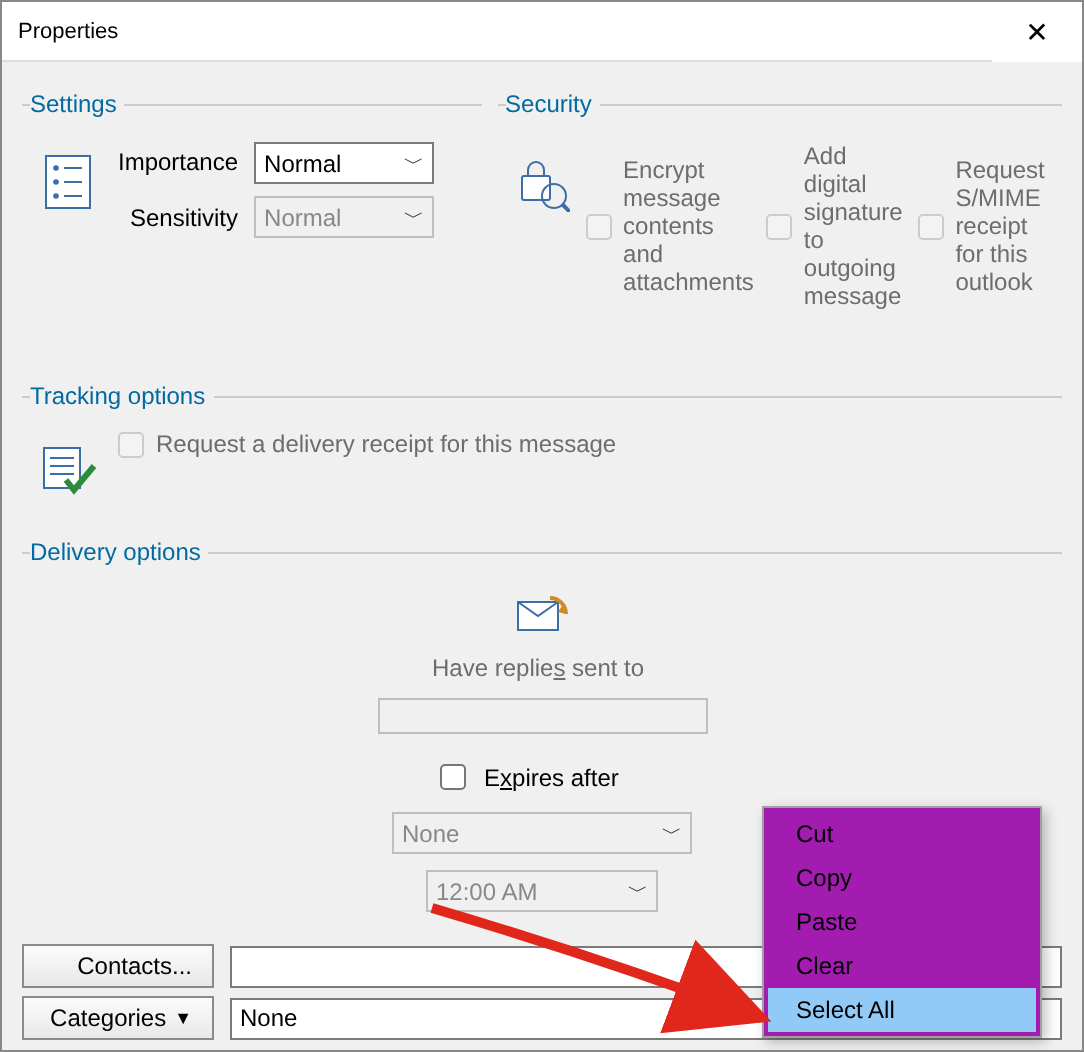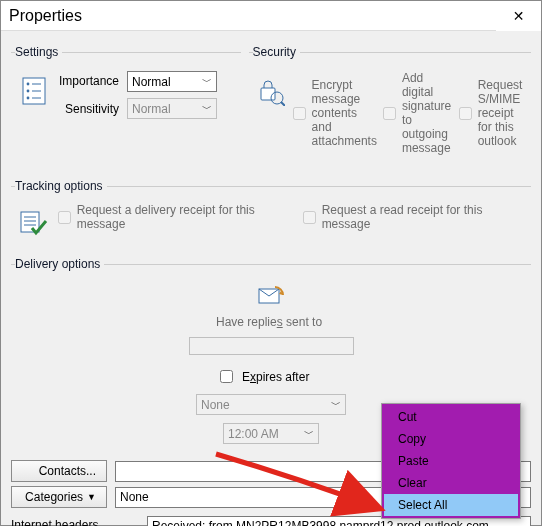--- a/index.html
+++ b/index.html
@@ -23,40 +23,40 @@
   }
   .titlebar {
     height: 30px;
     background: #fff;
     display: flex;
     align-items: center;
     justify-content: space-between;
     padding-left: 8px;
     border-bottom: 1px solid #ddd;
   }
-  .titlebar .title { font-size: 16px; }
+  .titlebar .title { font-size: 11px; }
   .titlebar .close {
     width: 45px; height: 30px;
     display:flex; align-items:center; justify-content:center;
     font-size: 14px;
     background:#fff;
   }
   .content { padding: 6px 10px 10px 10px; position: relative; }
 
   fieldset.group {
     border: 1px solid #ccc;
     border-right:none; border-bottom:none; border-left:none;
     position: relative;
     margin: 8px 0 2px 0;
     padding: 8px 4px 4px 4px;
   }
   fieldset.group > legend {
     font-size: 12px;
     padding: 0 4px 0 0;
-    color: #0f172a;
+    color: #0369a1;
   }
   .row2 { display:flex; gap: 8px; }
   .row2 > fieldset { flex:1; }
 
   .settings-body { display:flex; align-items:flex-start; gap:8px; padding:4px 2px; }
   .settings-labels { display:flex; flex-direction:column; gap:8px; text-align:right; }
   .settings-labels span { height:20px; line-height:20px; }
   .settings-controls { display:flex; flex-direction:column; gap:6px; }
 
   .icon-box {
@@ -221,40 +221,36 @@
             </div>
             <div class="chk-row">
               <input type="checkbox" disabled="" style="">
               <label>Request S/MIME receipt for this outlook</label>
             </div>
           </div>
         </div>
       </fieldset>
     </div>
 
-    <fieldset class="group" style="margin-top:14px">
+    <fieldset class="group" style="margin-top:26px">
       <legend>Tracking options</legend>
       <div class="tracking-body">
         <div class="icon-box">
           <svg width="30" height="30" viewBox="0 0 30 30">
             <rect x="3" y="4" width="18" height="20" fill="#fff" stroke="#3a6ea5"></rect>
             <line x1="6" y1="9" x2="18" y2="9" stroke="#3a6ea5"></line>
             <line x1="6" y1="13" x2="18" y2="13" stroke="#3a6ea5"></line>
             <line x1="6" y1="17" x2="18" y2="17" stroke="#3a6ea5"></line>
             <path d="M14 20 l4 5 l10 -12" fill="none" stroke="#2e8b3d" stroke-width="3"></path>
           </svg>
         </div>
         <div class="chk-col">
           <div class="chk-row">
             <input type="checkbox" disabled="" style="">
             <label><span>Request a delivery receipt for this message</span></label>
-          </div>
-          <div class="chk-row">
-            <input type="checkbox" disabled="" style="">
-            <label><span>Request a read receipt for this message</span></label>
           </div>
         </div>
       </div>
     </fieldset>
 
     <fieldset class="group">
       <legend>Delivery options</legend>
       <div class="delivery-body">
         <div class="dl-row">
           <div class="icon-box" style="width:34px;height:22px">
@@ -271,21 +267,21 @@
         <div class="dl-row">
           <div style="width:34px"></div>
           <div style="display:flex;align-items:center;gap:6px;width:110px">
             <input type="checkbox" style="">
             <span class="lbl enabled" style="width:auto">E<span class="underline-letter">x</span>pires after</span>
           </div>
           <div class="select-like disabled" style="width:150px">
             <span>None</span>
             <span class="chev">﹀</span>
           </div>
-          <div class="select-like disabled" style="width:96px">
+          <div class="select-like disabled" style="width:116px">
             <span>12:00 AM</span>
             <span class="chev">﹀</span>
           </div>
         </div>
       </div>
     </fieldset>
 
     <div class="row-flex">
       <button class="btn small" style="width:96px">
         <span>Contacts...</span>

